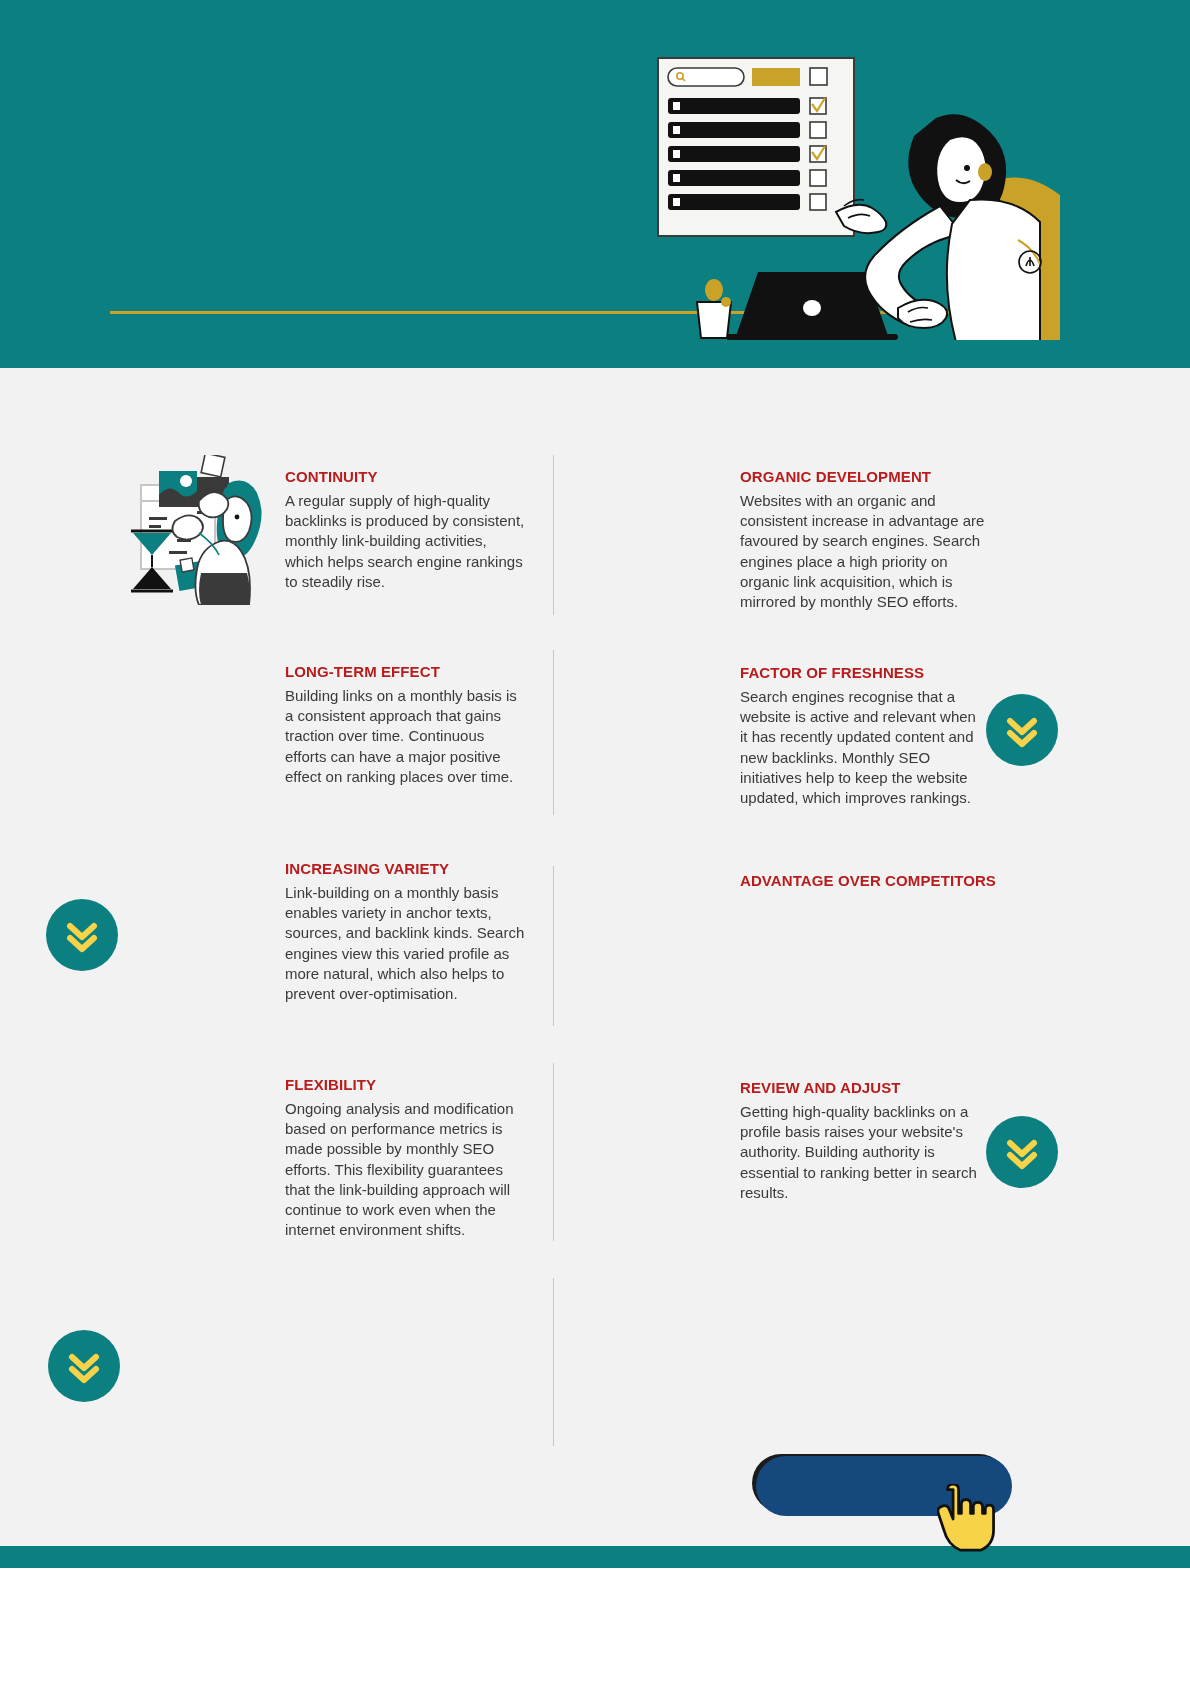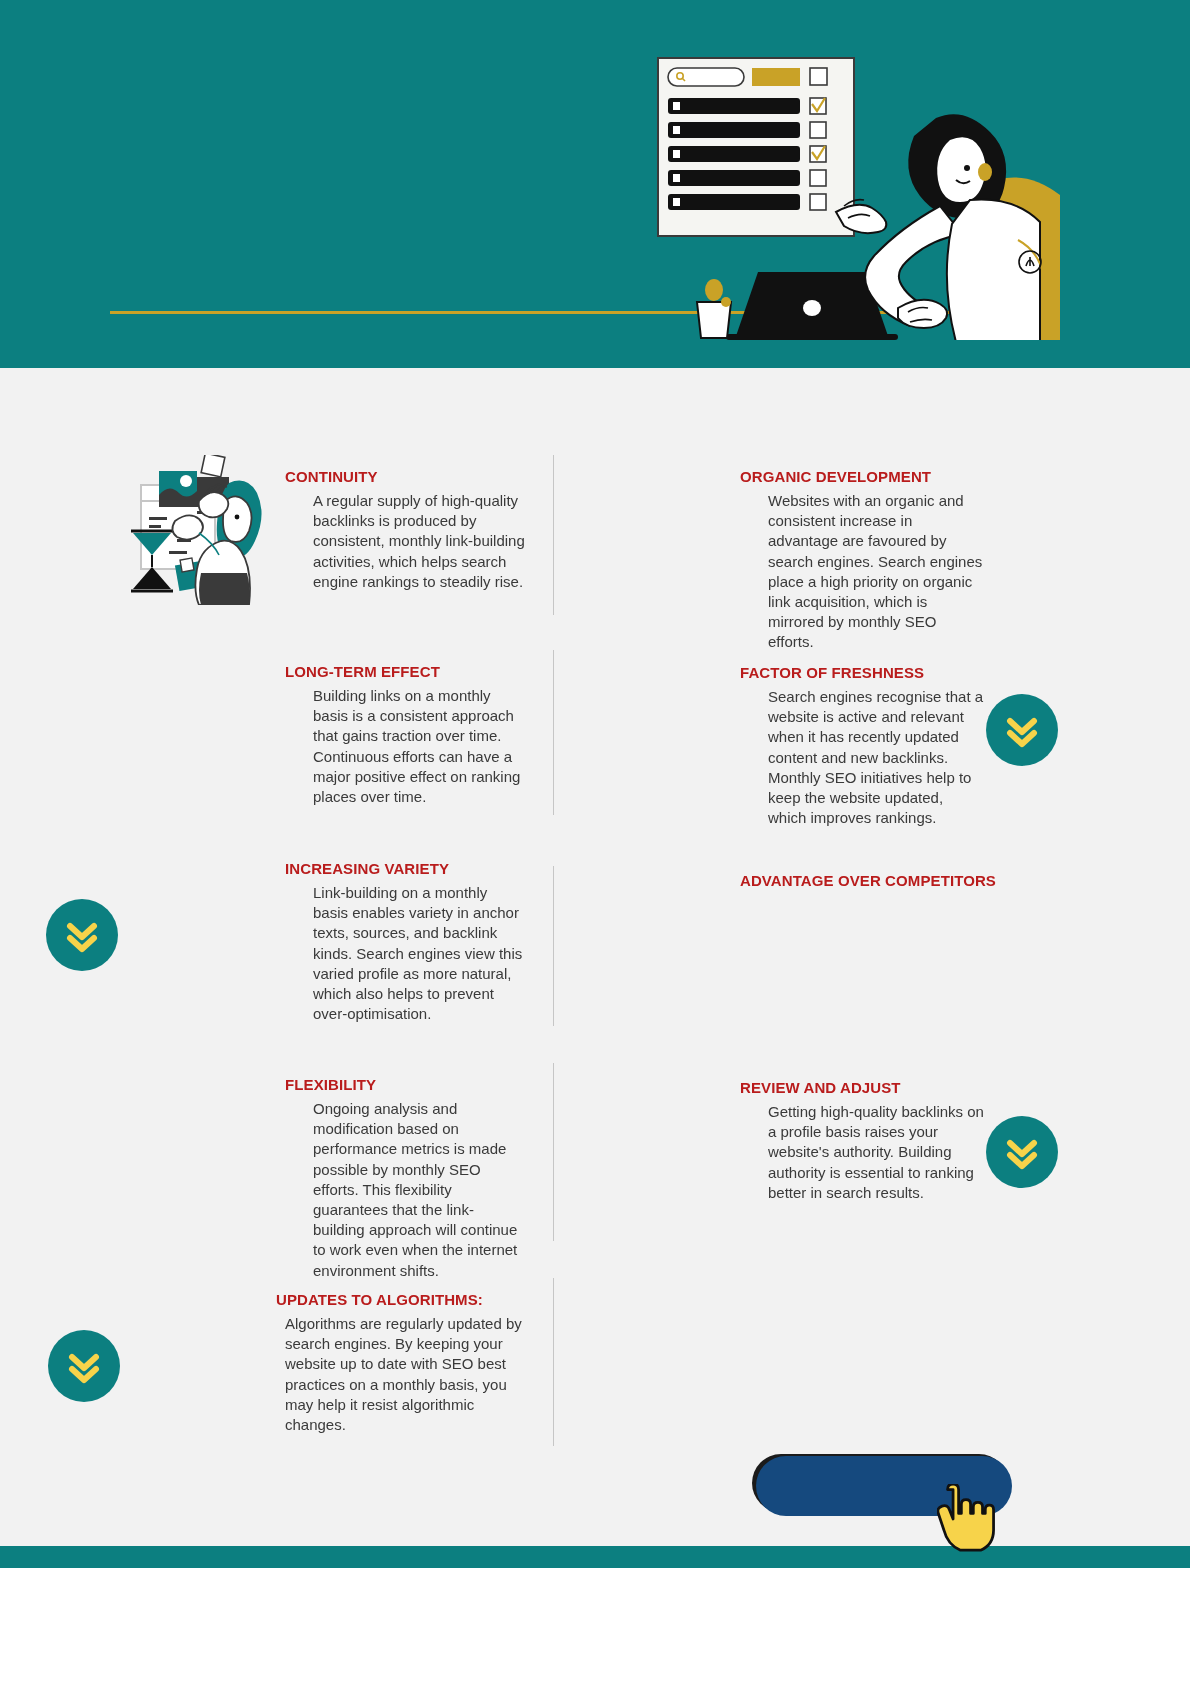--- a/index.html
+++ b/index.html
@@ -51,21 +51,20 @@
     font-weight:bold;
     letter-spacing:0.1px;
     color:#b91c1c;
     margin-bottom:6px;
     white-space:nowrap;
   }
   .block p {
     font-size:15px;
     line-height:20.2px;
     color:#3a3a3a;
-    margin-left:28px;
   }
 
   
   .divider {
     position:absolute;
     width:1px;
     background:#c6c6c6;
   }
 
   
@@ -251,24 +250,20 @@
   <div class="block" style="height:216px;">
     <h3>INCREASING VARIETY</h3>
     <p>Link-building on a monthly basis enables variety in anchor texts, sources, and backlink kinds. Search engines view this varied profile as more natural, which also helps to prevent over-optimisation.</p>
   </div>
 
   <div class="block" style="height:215px;">
     <h3>FLEXIBILITY</h3>
     <p>Ongoing analysis and modification based on performance metrics is made possible by monthly SEO efforts. This flexibility guarantees that the link-building approach will continue to work even when the internet environment shifts.</p>
   </div>
 
-  <div class="block" style="margin-left:-9px;">
-    <h3>UPDATES TO ALGORITHMS:</h3>
-    <p style="margin-left:9px;">Algorithms are regularly updated by search engines. By keeping your website up to date with SEO best practices on a monthly basis, you may help it resist algorithmic changes.</p>
-  </div>
 
 </div>
 
 <div class="col-right">
 
   <div class="block" style="height:196px;">
     <h3>ORGANIC DEVELOPMENT</h3>
     <p>Websites with an organic and consistent increase in advantage are favoured by search engines. Search engines place a high priority on organic link acquisition, which is mirrored by monthly SEO efforts.</p>
   </div>
 

